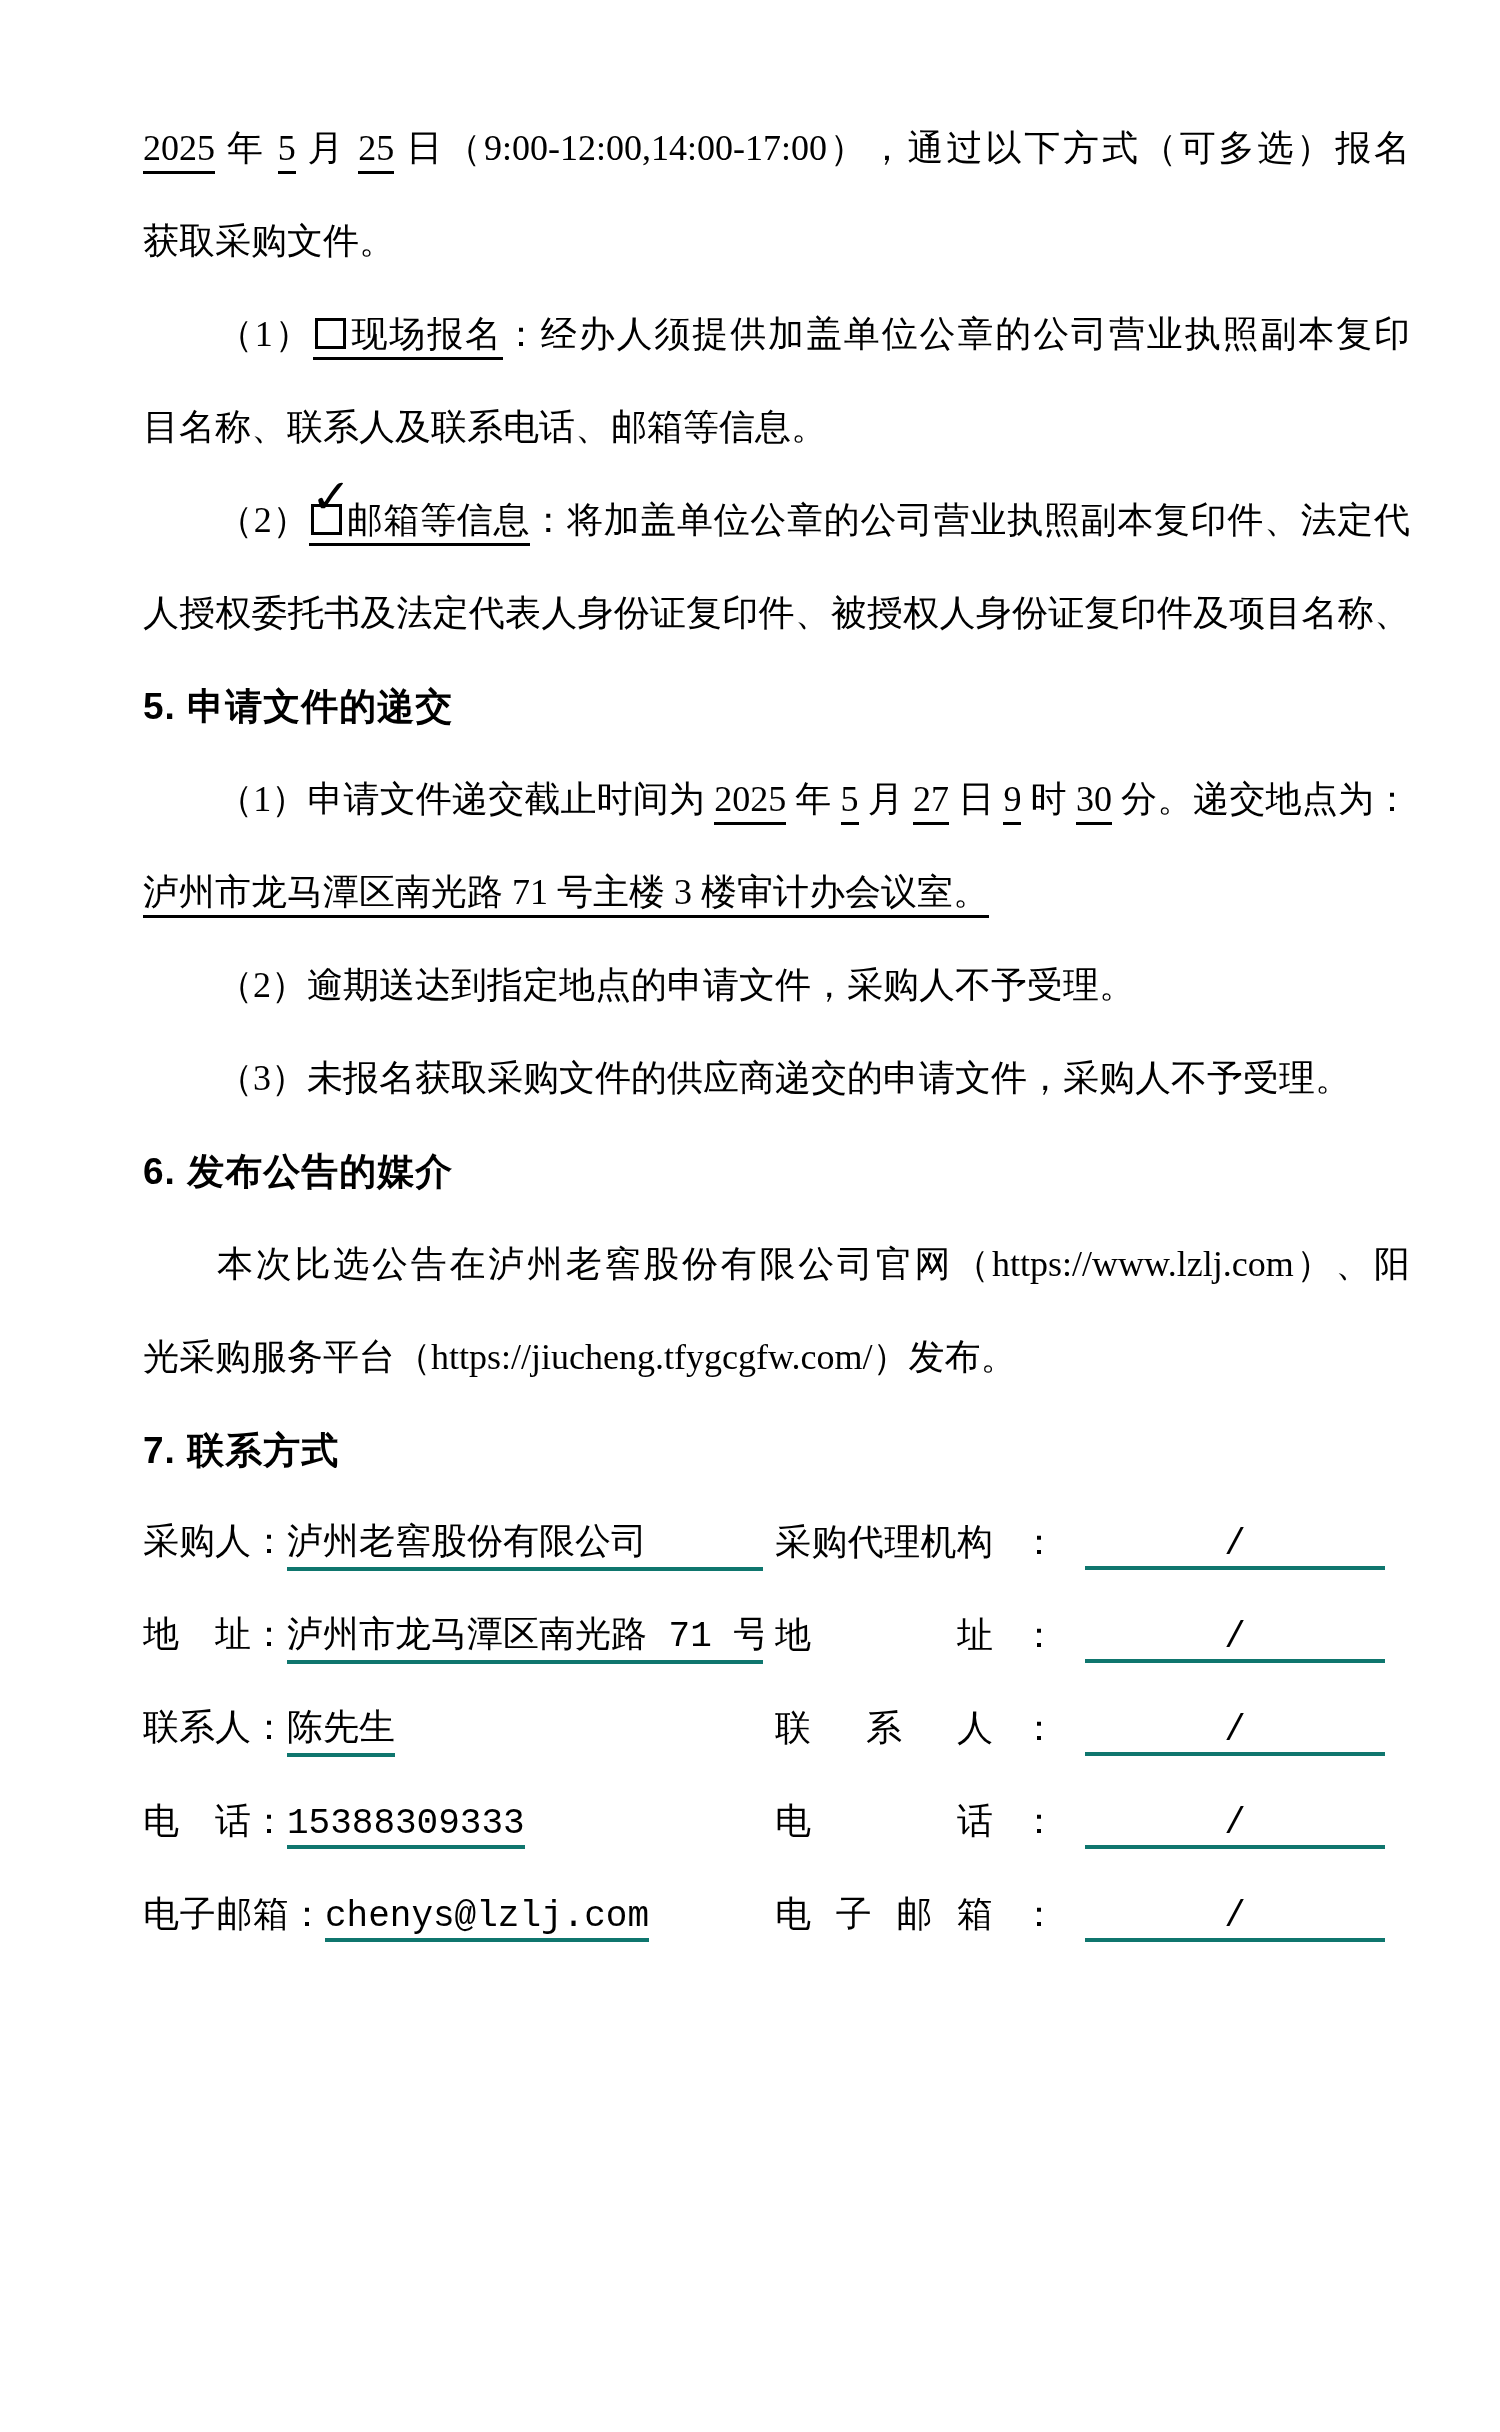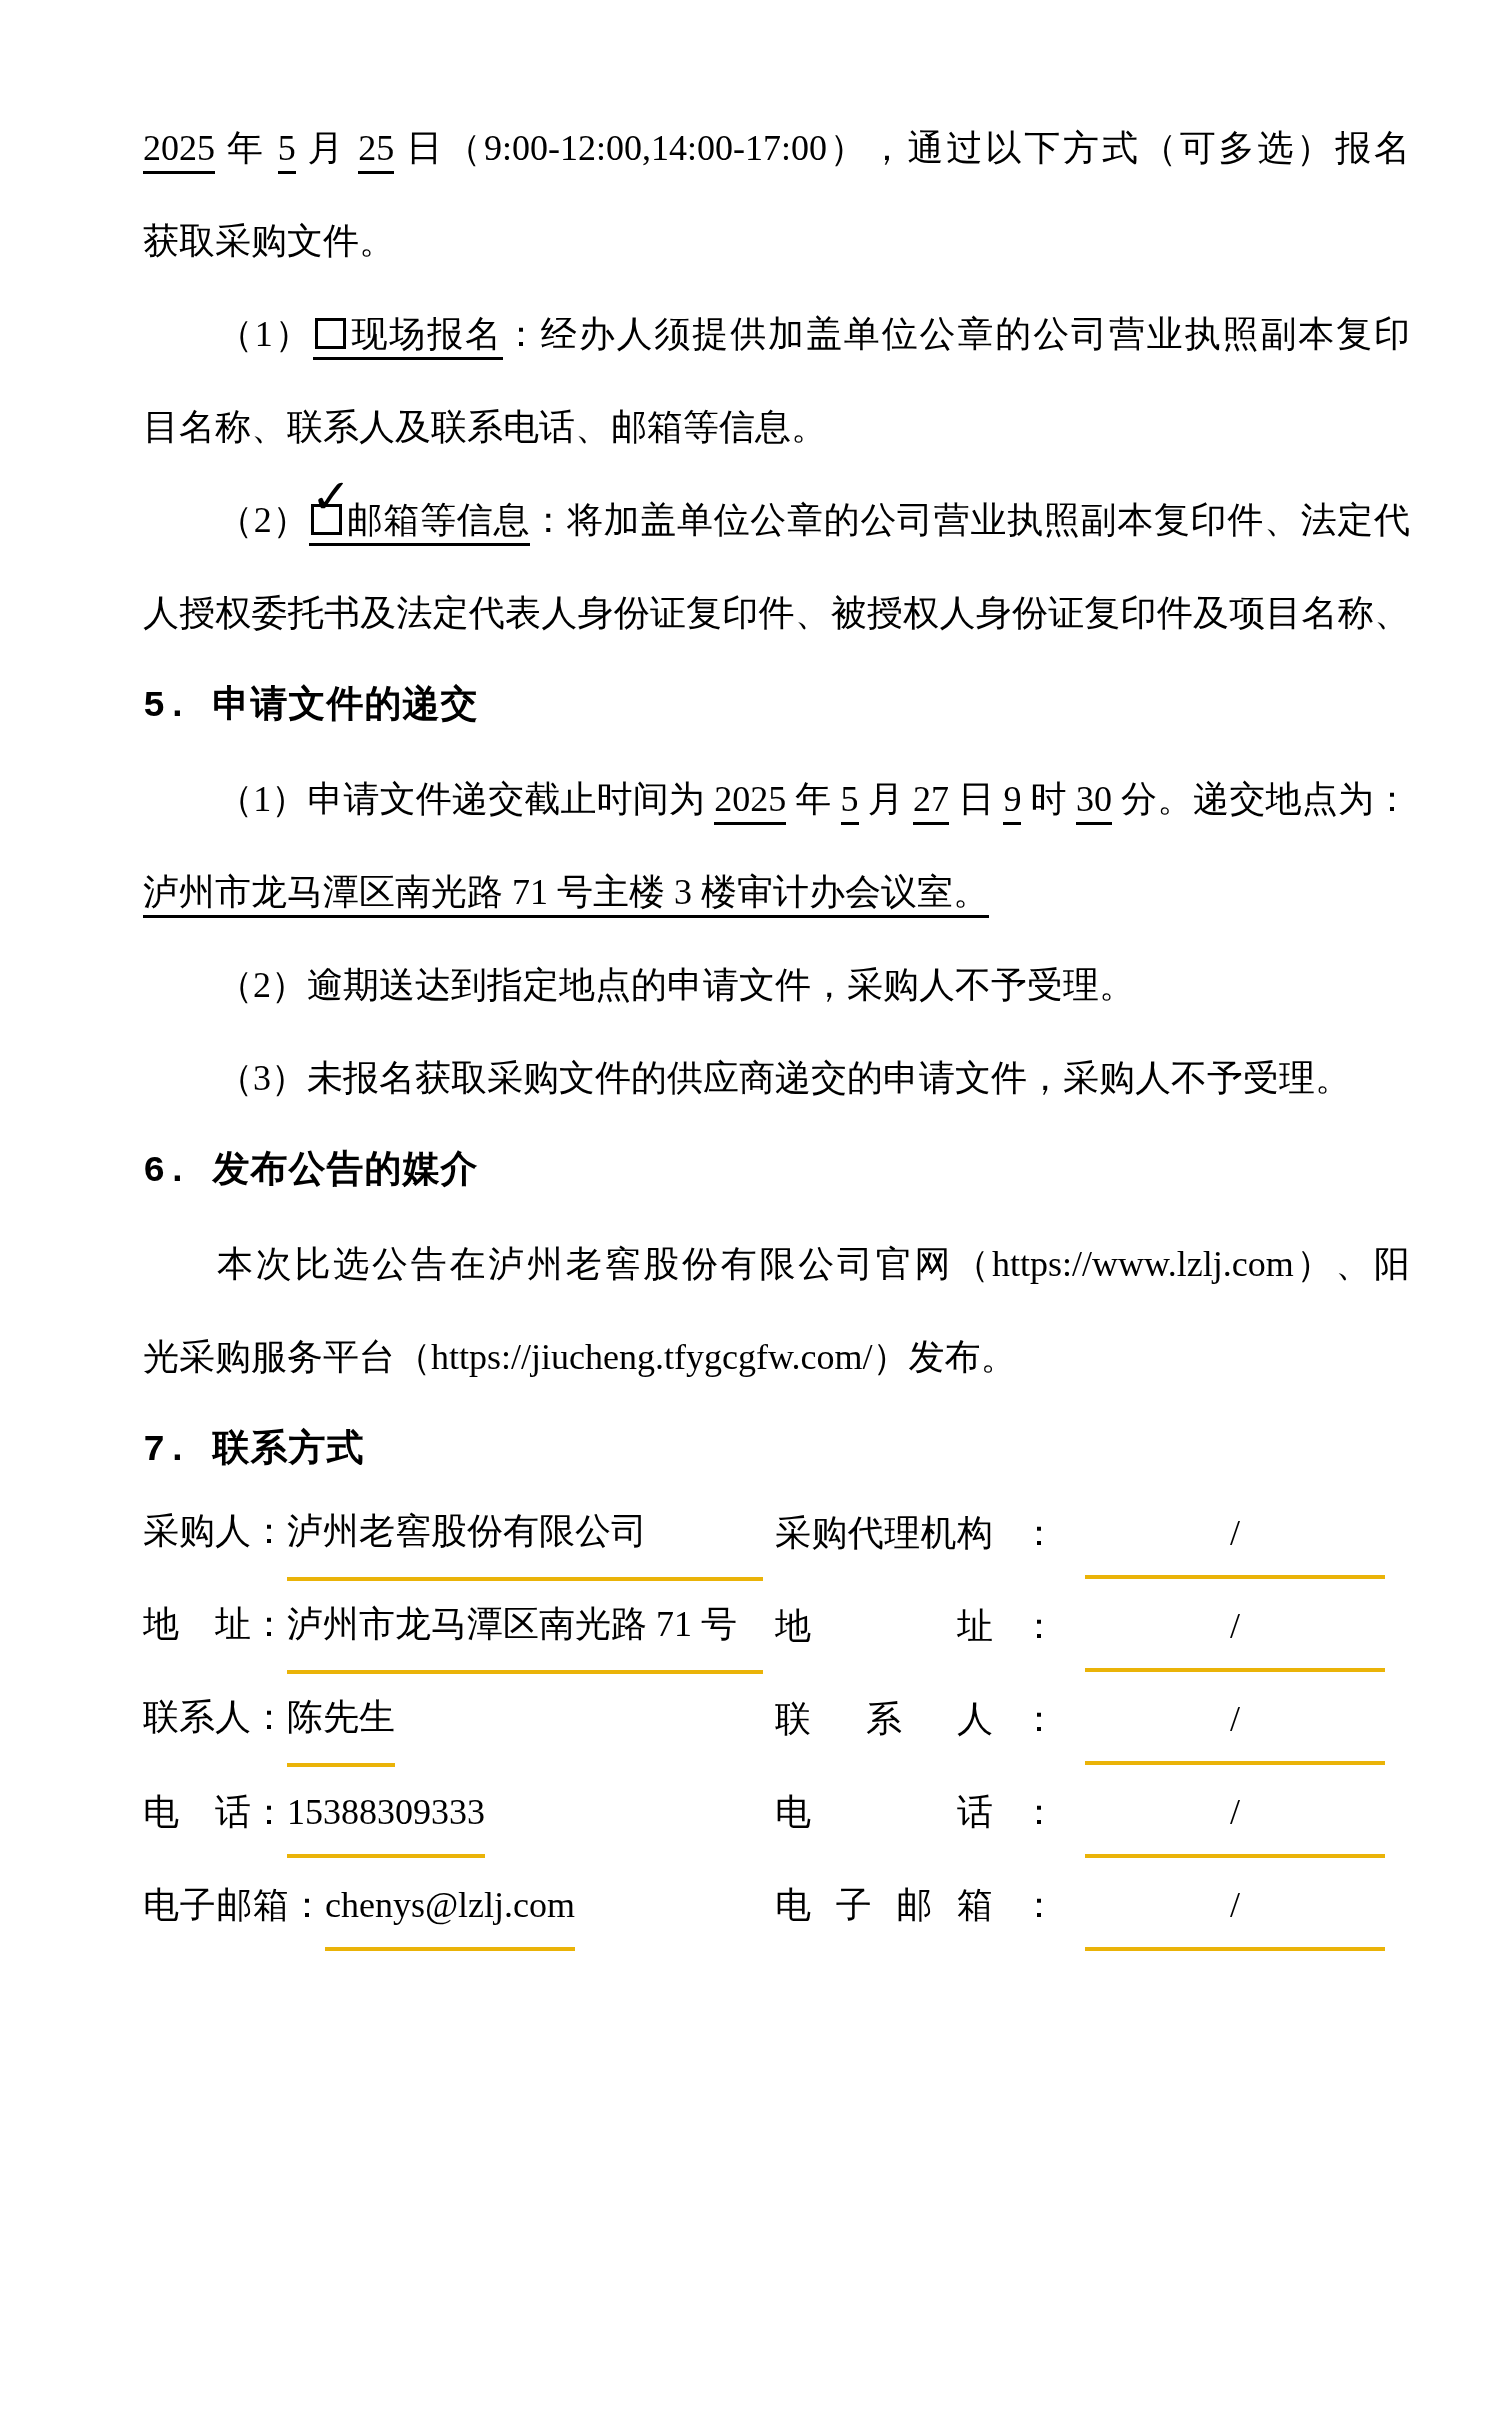--- a/index.html
+++ b/index.html
@@ -18,21 +18,21 @@
   }
   .line {
     height:93px; line-height:93px;
     overflow:hidden;
     white-space:normal;
   }
   .j { text-align:justify; text-align-last:justify; }
   .e { text-align:left; }
   .ind { padding-left:74px; }
   .hline {
-    font-family:Liberation Mono, monospace;
+    font-family:Liberation Sans, sans-serif;
     font-weight:700;
     font-size:37px;
     letter-spacing:1px;
   }
   .u { border-bottom:3px solid #000; padding-bottom:3px; }
   .cb {
     display:inline-block;
     width:31px; height:31px;
     border:3px solid #000;
     box-sizing:border-box;
@@ -73,23 +73,24 @@
     text-align:justify;
     text-align-last:justify;
     white-space:normal;
     flex:none;
   }
   .l3 { width:108px; }
   .l4 { width:146px; }
   .r6 { width:218px; }
   .colon { flex:none; }
   .cval {
-    border-bottom:4px solid #eab308;
-    padding-bottom:21px;
+    border-bottom:4px solid #0f766e;
+    padding-bottom:1px;
     white-space:pre;
+    font-family:Liberation Mono, monospace;
   }
   .vfill { flex:1 1 auto; margin-right:12px; overflow:hidden; }
   .vslash { width:300px; text-align:center; flex:none; }
 </style>
 </head>
 <body>
 
 <div class="page">
   <div class="content">
 

